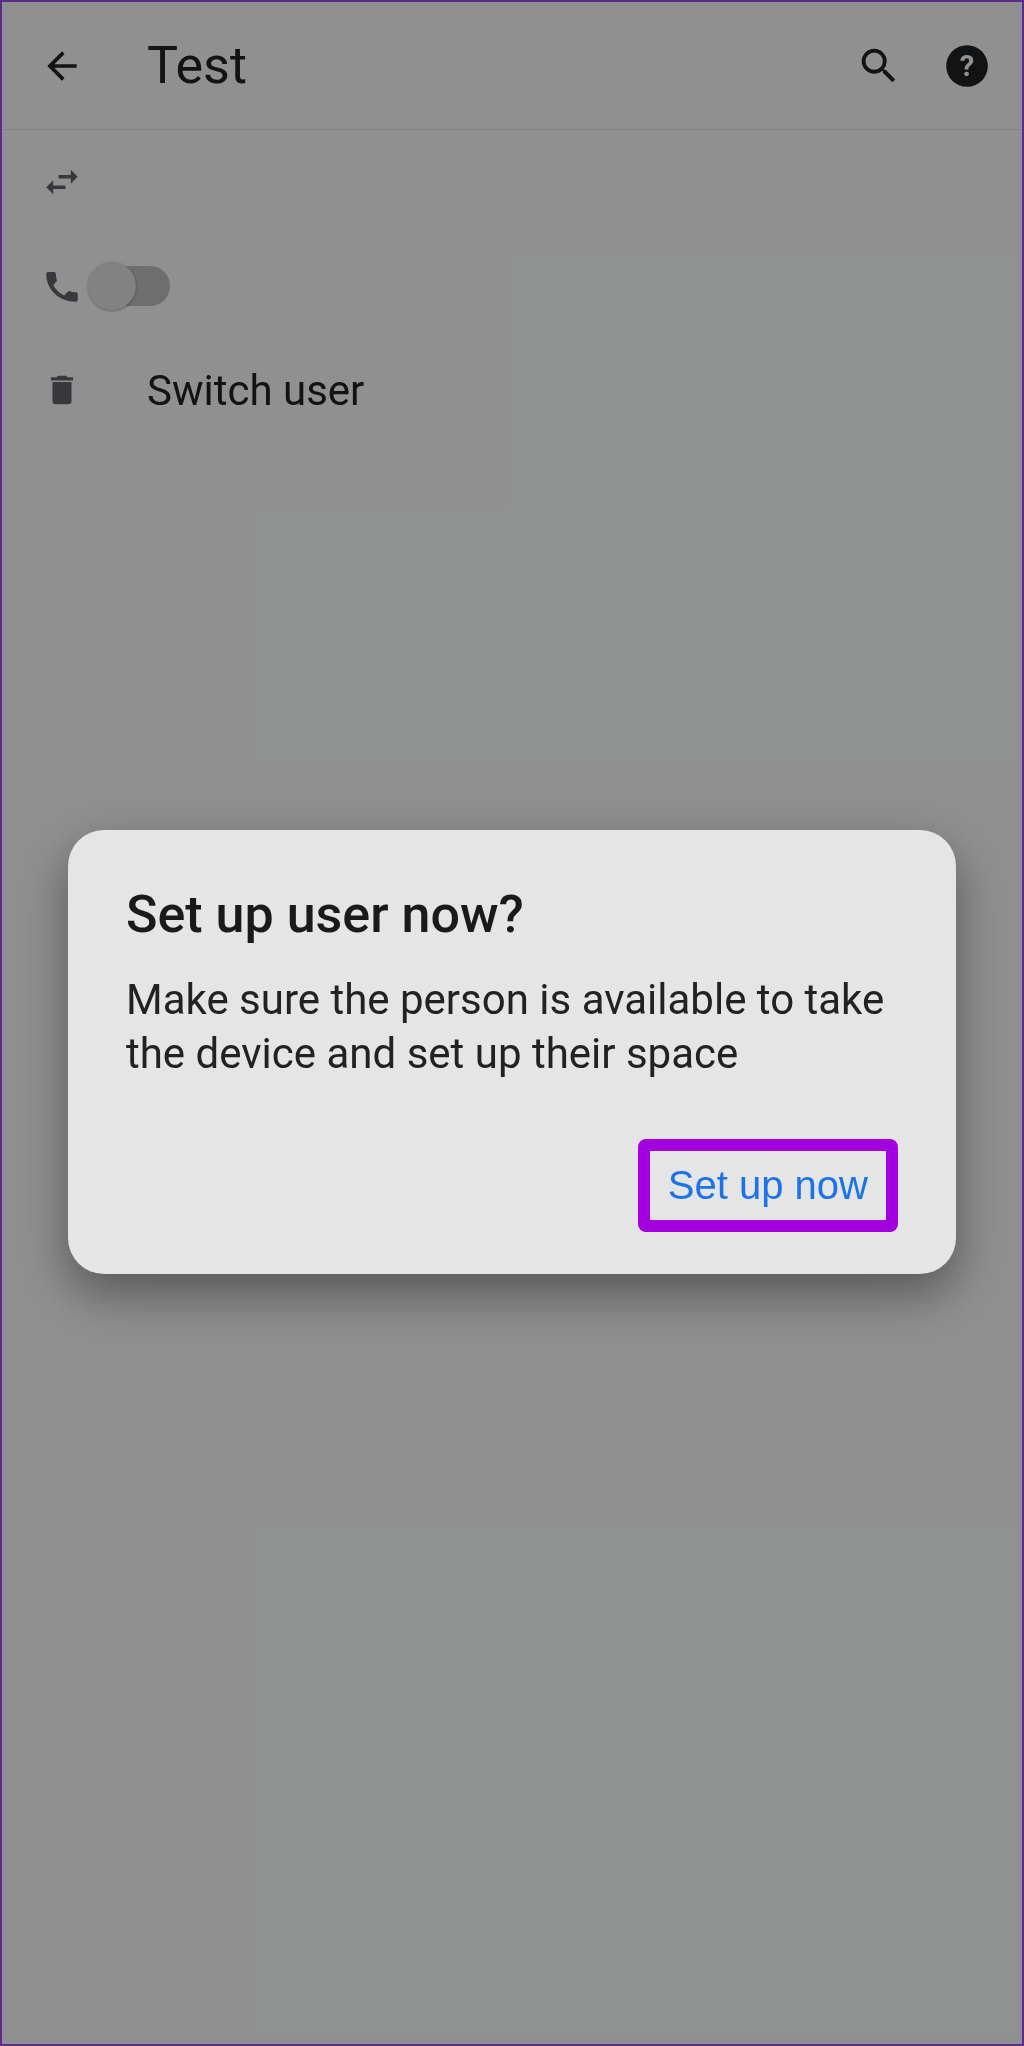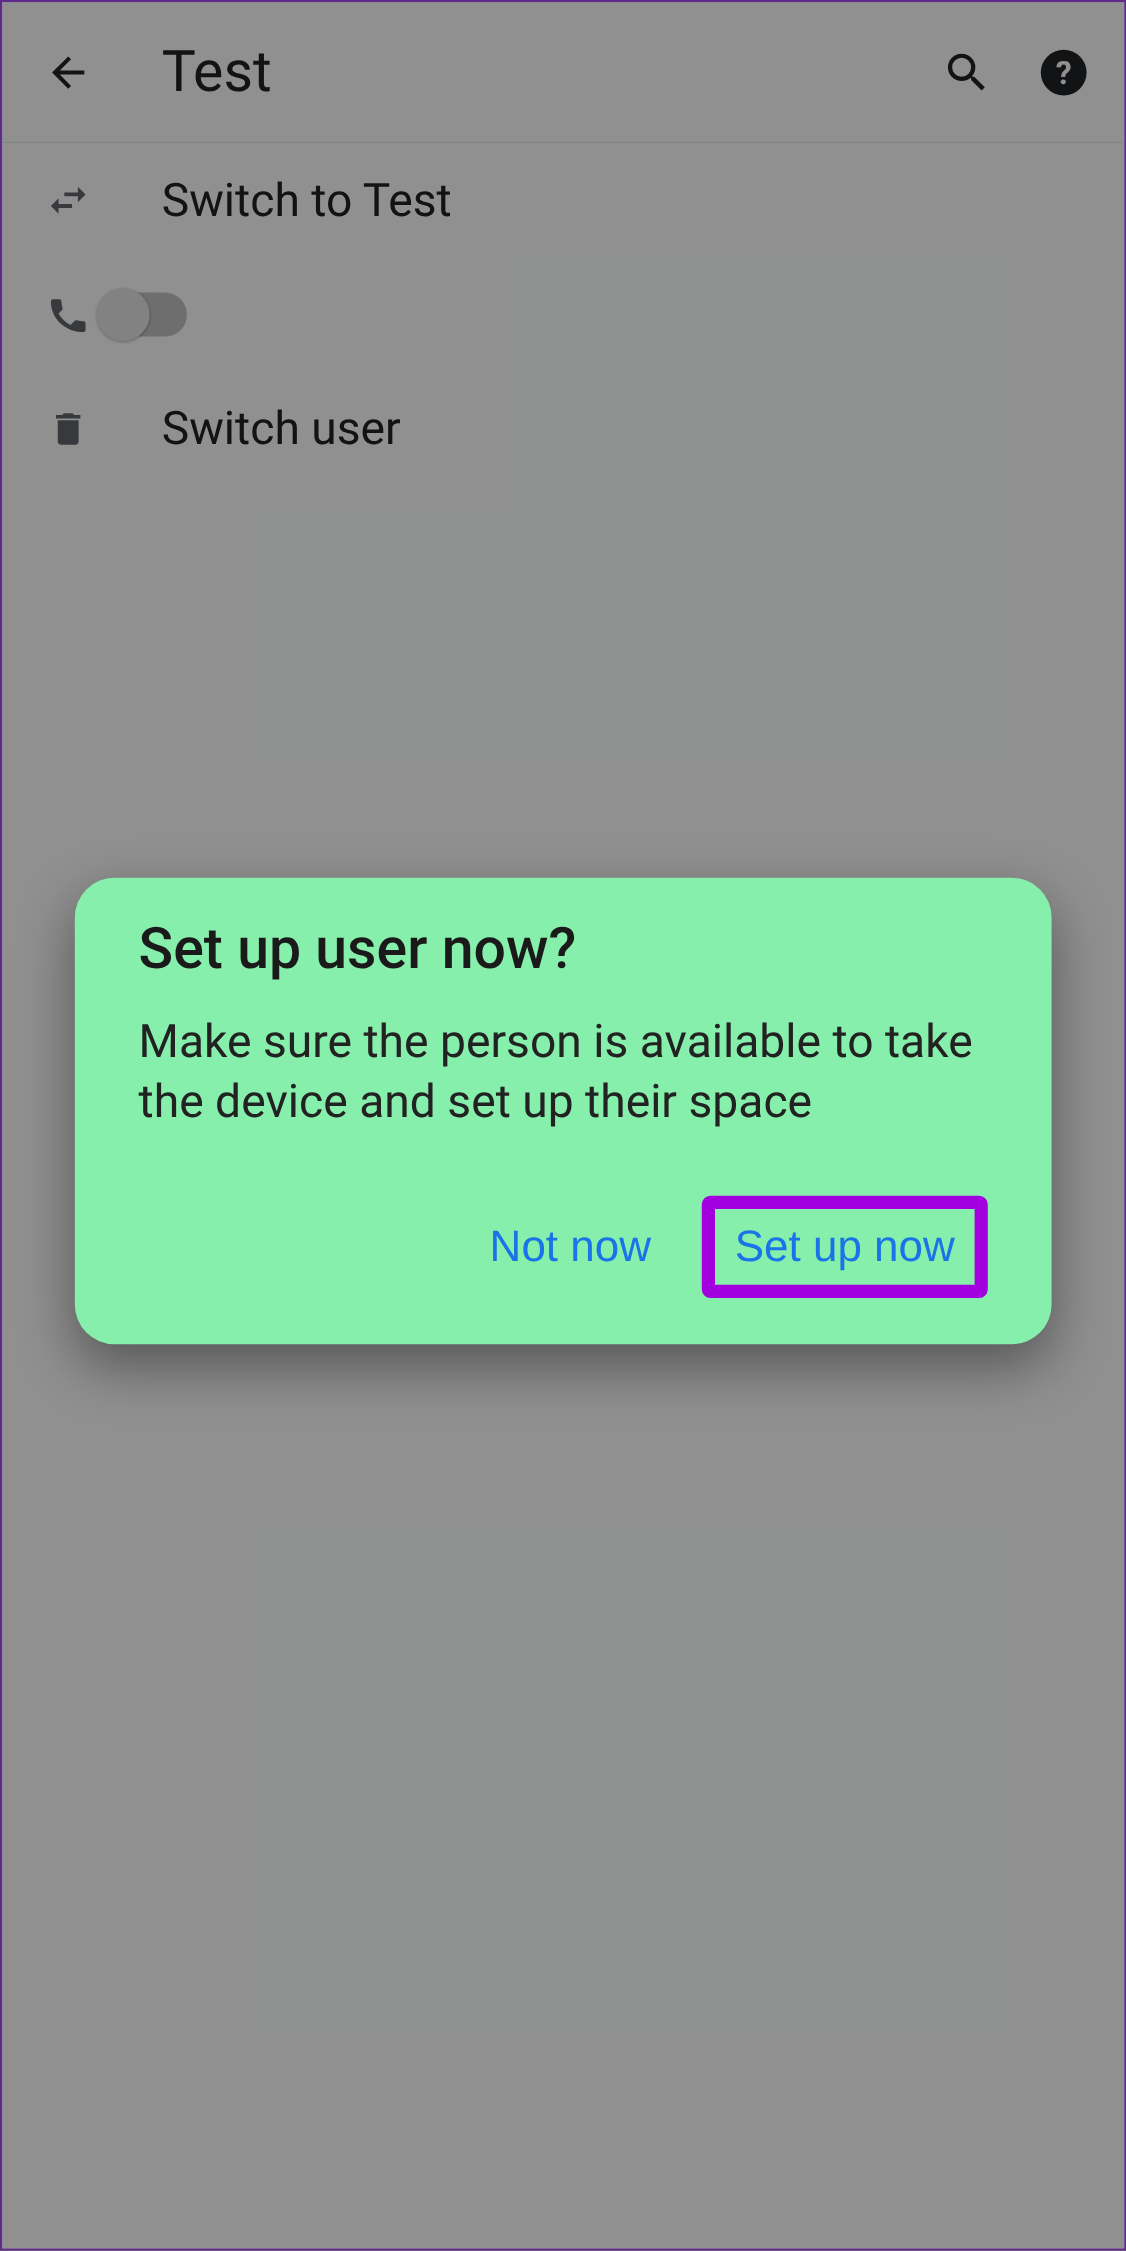--- a/index.html
+++ b/index.html
@@ -73,25 +73,25 @@
     left: -4px; top: -4px;
     width: 48px; height: 48px;
     background: #e0e0e0;
     border-radius: 50%;
     box-shadow: 0 1px 3px rgba(0,0,0,0.3);
   }
   
   .dialog {
     position: absolute;
     left: 66px; right: 66px;
-    top: 796px;
-    background: #86efac;
+    top: 828px;
+    background: #e5e5e5;
     border-radius: 36px;
     box-shadow: 0 20px 50px rgba(0,0,0,0.4);
-    padding: 34px 58px 42px 58px;
+    padding: 54px 58px 42px 58px;
   }
   .dialog-title {
     font-size: 52px;
     font-weight: 500;
     color: #1a1a1a;
   }
   .dialog-body {
     margin-top: 28px;
     font-size: 42px;
     line-height: 1.28;
@@ -154,21 +154,20 @@
   <div class="list">
 
     <div class="row">
       <div class="icon-slot">
         <span>
           <svg width="42" height="42" viewBox="0 0 24 24" fill="#5f6368">
               <path d="M6.99 11L3 15l3.99 4v-3H14v-2H6.99v-3zM21 9l-3.99-4v3H10v2h7.01v3L21 9z"></path>
             </svg>
         </span>
       </div>
-      <div class="label">Switch to Test</div>
     </div>
 
     <div class="row">
       <div class="icon-slot">
         <span>
           <svg width="42" height="42" viewBox="0 0 24 24" fill="#5f6368">
               <path d="M6.62 10.79a15.053 15.053 0 006.59 6.59l2.2-2.2a1 1 0 011.02-.24c1.12.37 2.33.57 3.57.57a1 1 0 011 1V20a1 1 0 01-1 1C10.07 21 3 13.93 3 5a1 1 0 011-1h3.5a1 1 0 011 1c0 1.24.2 2.45.57 3.57a1 1 0 01-.24 1.02l-2.21 2.2z"></path>
             </svg>
         </span>
       </div>
@@ -187,20 +186,19 @@
     </div>
 
   </div>
 
   <div class="overlay"></div>
 
   <div class="dialog">
     <div class="dialog-title">Set up user now?</div>
     <div class="dialog-body">Make sure the person is available to take the device and set up their space</div>
     <div class="dialog-actions">
-      <button class="txt-btn">Not now</button>
       <span class="highlight-box">
         <button class="txt-btn">Set up now</button>
       </span>
     </div>
   </div>
 
 </div>
 
 </body></html>

